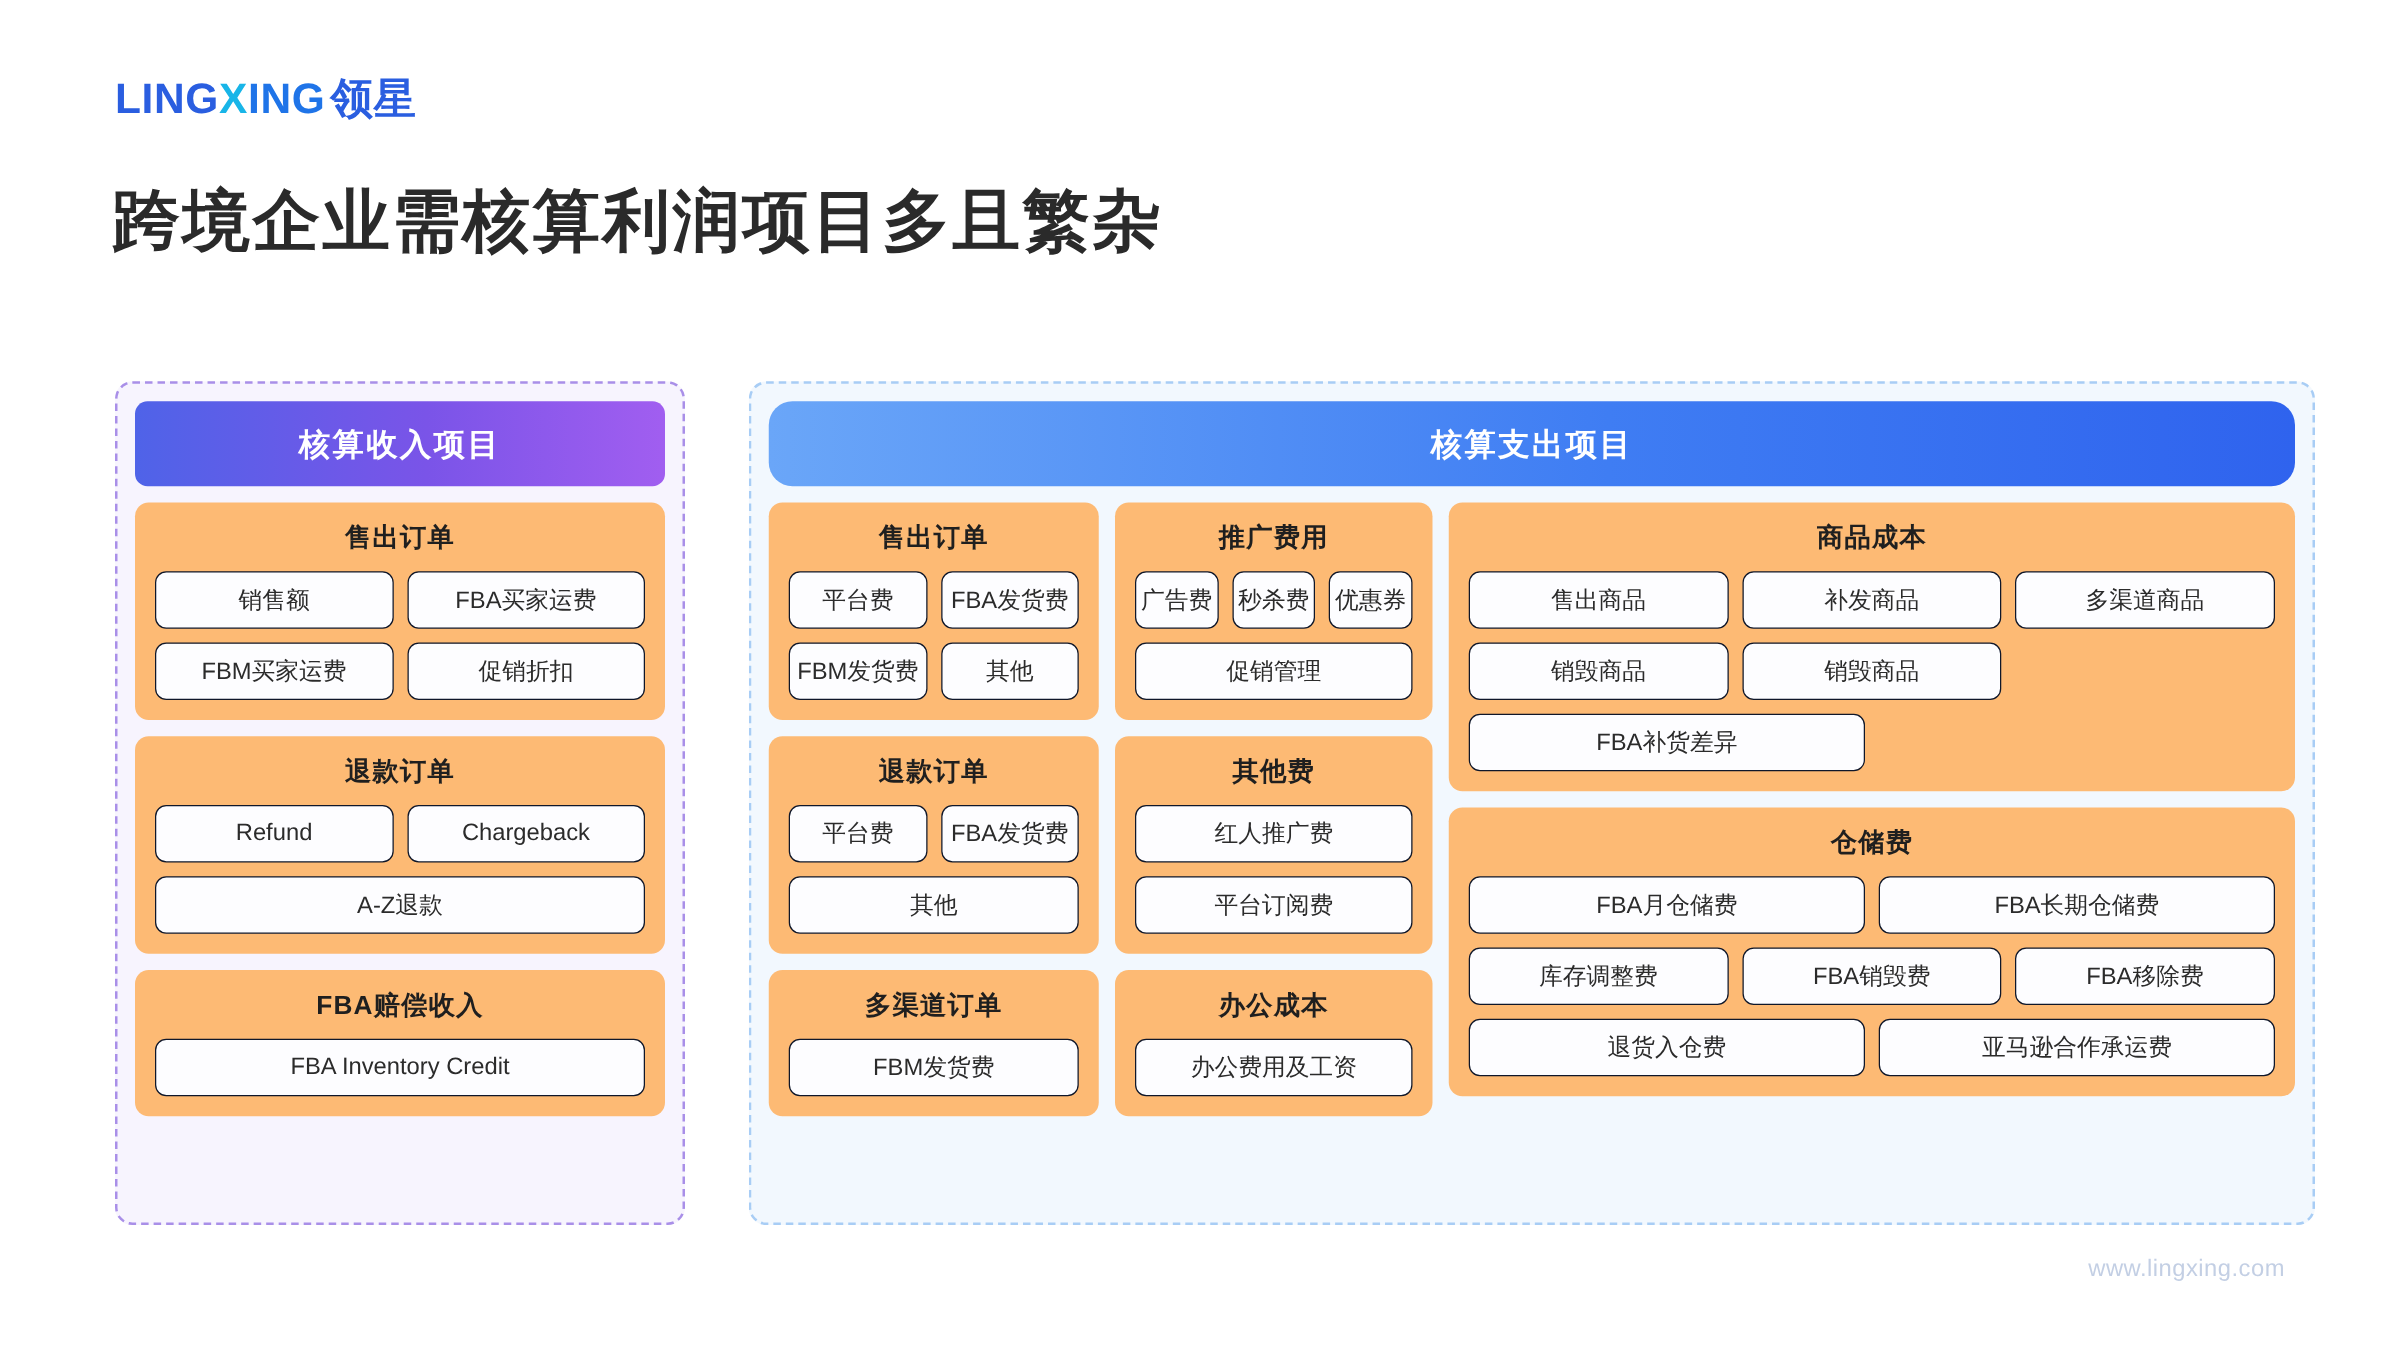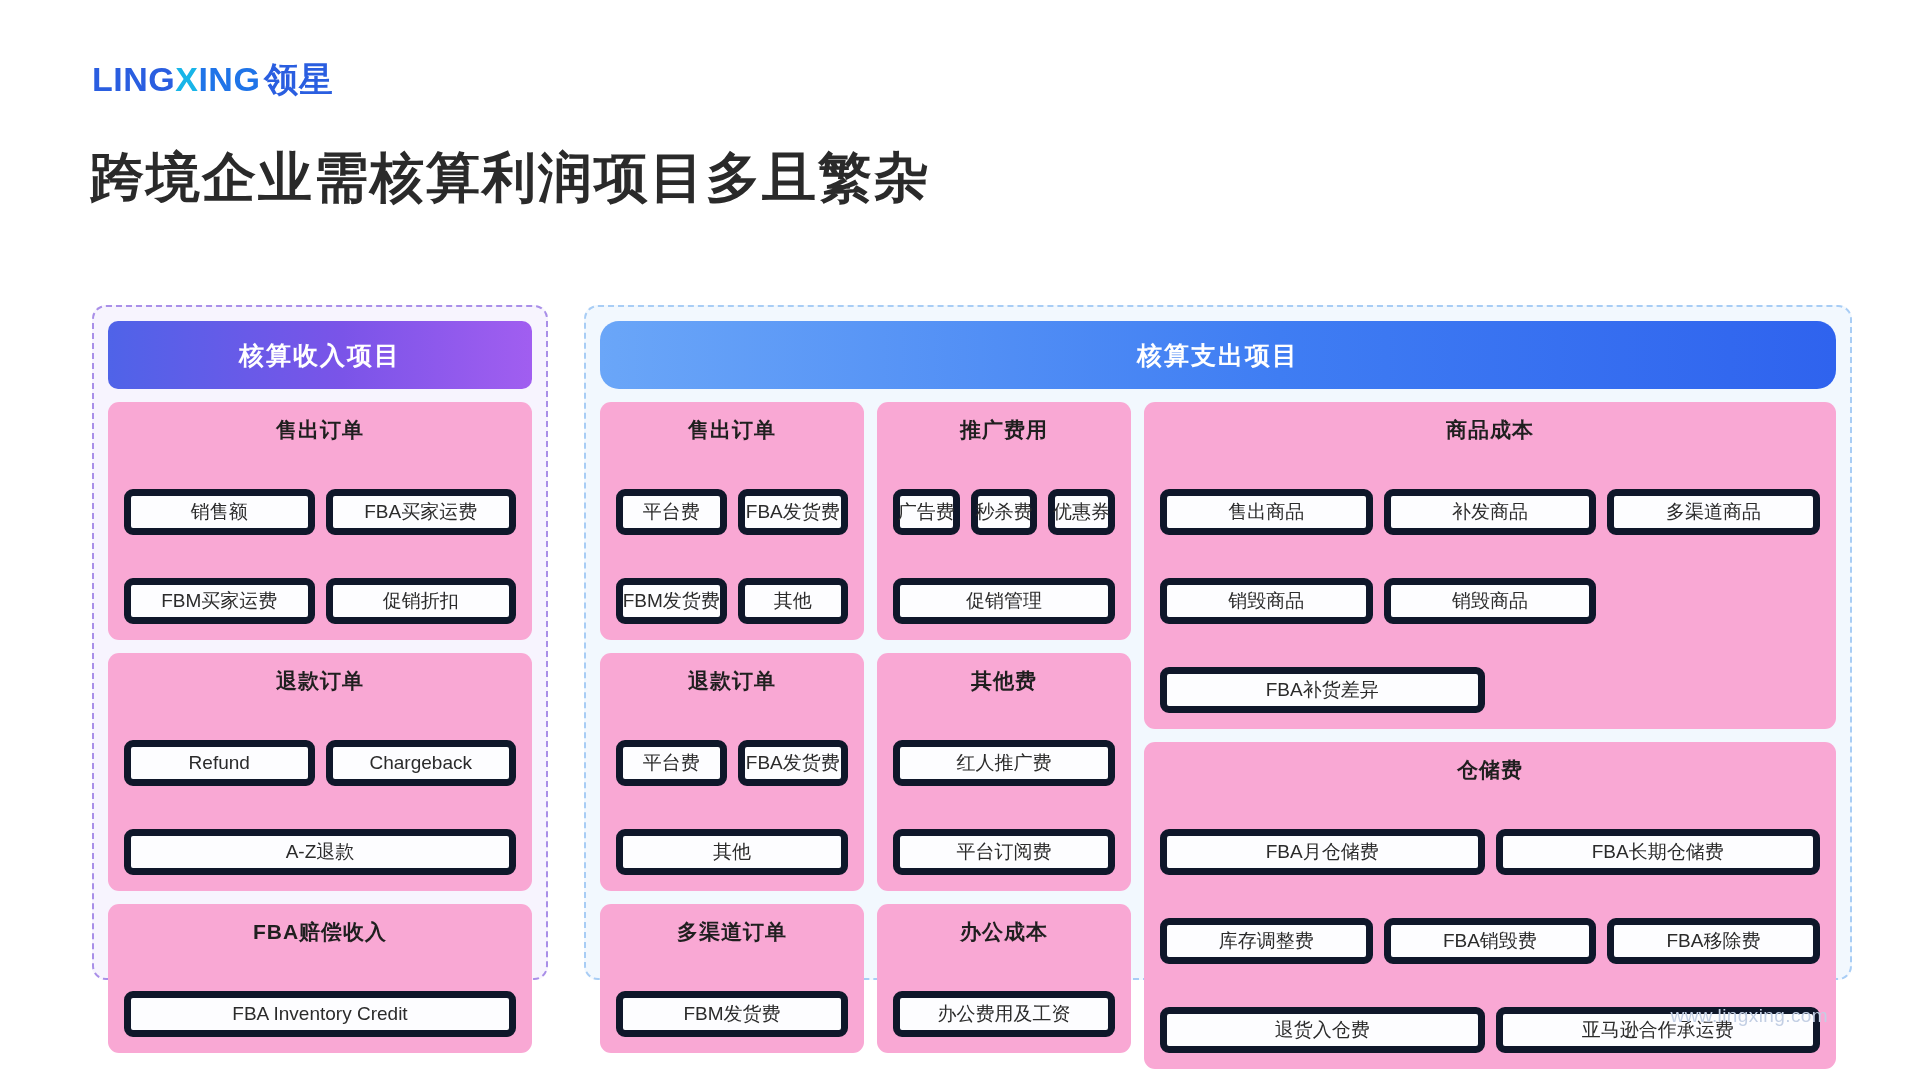--- a/index.html
+++ b/index.html
@@ -28,21 +28,21 @@
     position: absolute; left: 90px; top: 146px;
     font-size: 54px; font-weight: 800; color: #2a2a2a;
     letter-spacing: 2px; line-height: 1.15;
     white-space: nowrap;
   }
 
   
   .panels {
     position: absolute; left: 92px; top: 305px;
     width: 1760px; height: 675px;
-    display: flex; gap: 36px;
+    display: flex; gap: 51px;
   }
 
   .panel {
     border-radius: 14px;
     padding: 14px;
     display: flex; flex-direction: column;
     gap: 13px;
   }
   .panel-income {
     width: 456px;
@@ -59,41 +59,40 @@
     height: 68px; border-radius: 10px;
     display: flex; align-items: center; justify-content: center;
     color: #ffffff; font-size: 25px; font-weight: 700; letter-spacing: 2px;
     flex: none;
   }
   .hdr-income  { background: linear-gradient(90deg, #4f63e8 0%, #7a54e8 55%, #a15ef0 100%); }
   .hdr-expense { background: linear-gradient(90deg, #6aa6f8 0%, #3f7df3 55%, #2f63ee 100%); border-radius: 19px; }
 
   
   .card {
-    background: #f9a8d4;
+    background: #fdba74;
     border-radius: 11px;
     padding: 14px 16px 16px;
   }
   .card-title {
     text-align: center;
     font-size: 21px; font-weight: 700; color: #1f1f1f;
     letter-spacing: 1px;
     margin-bottom: 13px;
   }
   .chips { display: flex; flex-wrap: wrap; gap: 11px; }
   .chip {
-    border: 7px solid #0f172a;
+    border: 1px solid #0f172a;
     border-radius: 9px;
     background: #fdfdff;
     height: 46px;
     display: flex; align-items: center; justify-content: center;
     font-size: 19px; color: #2b2b2b;
     padding: 0 21px;
     white-space: nowrap;
-    margin-top: 32px;
   }
   .chip.half  { width: calc(50% - 5.5px); }
   .chip.third { width: calc(33.333% - 7.4px); }
   .chip.full  { width: 100%; }
 
   
   .income-body { display: flex; flex-direction: column; gap: 13px; flex: 1; }
 
   
   .expense-body {

